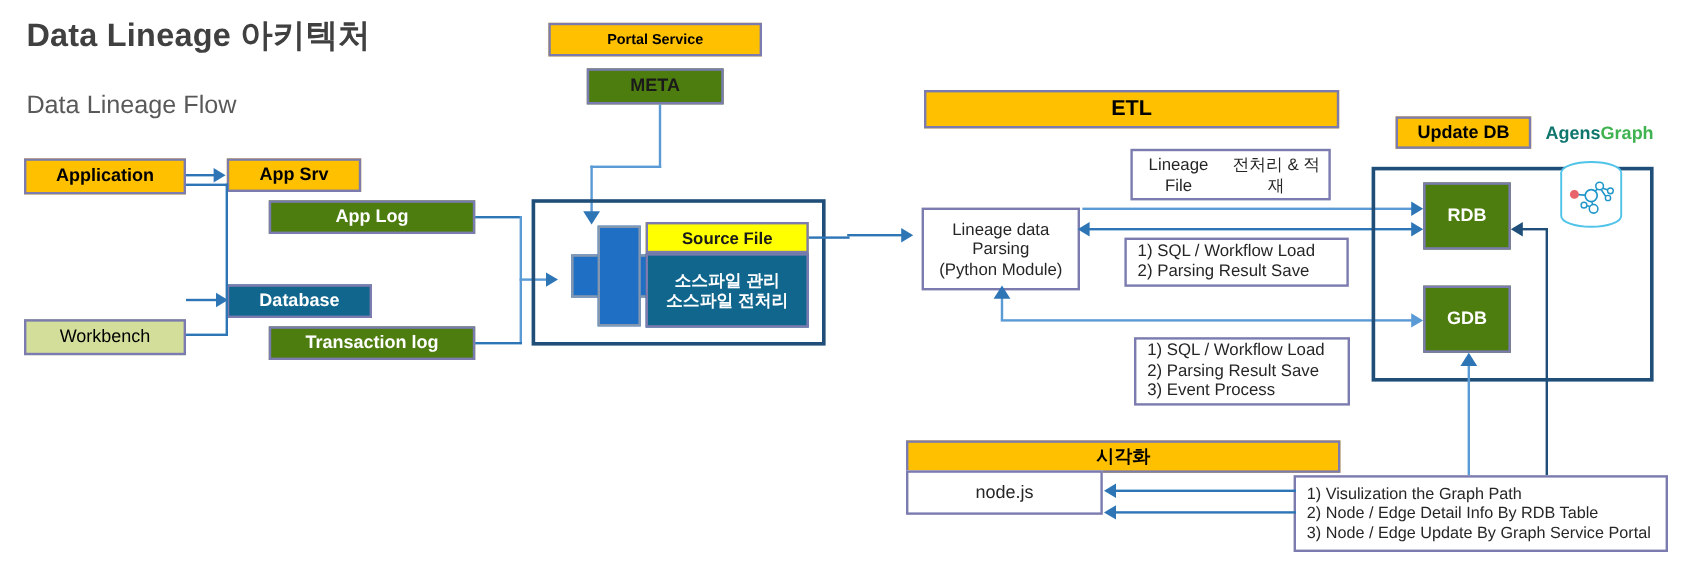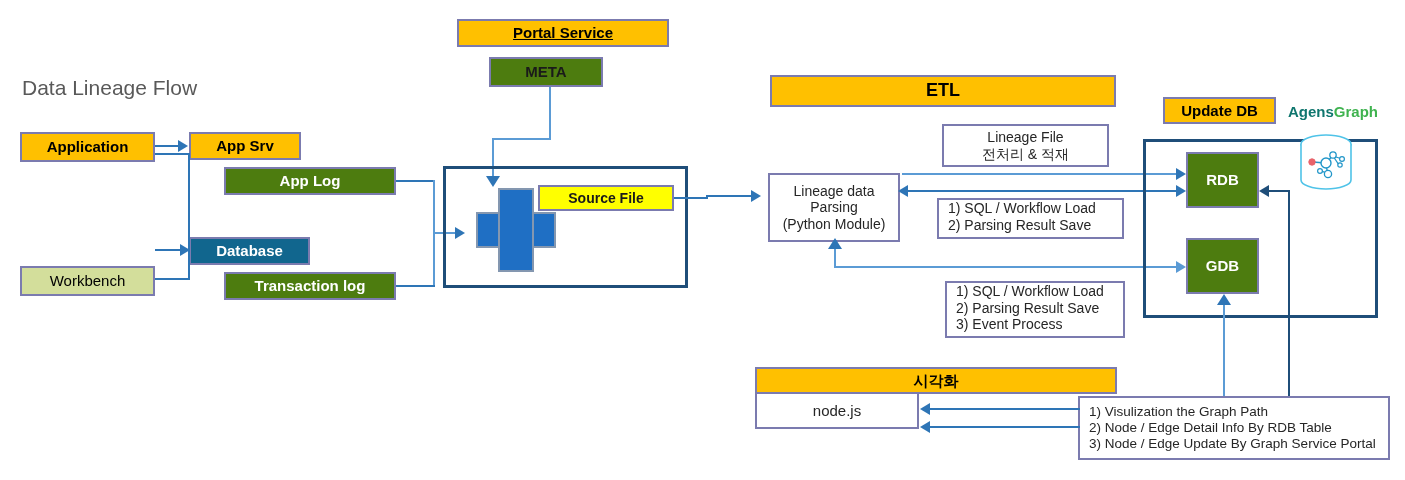--- a/index.html
+++ b/index.html
@@ -39,20 +39,21 @@
   
   .logo-text{position:absolute;font-size:15px;font-weight:bold;white-space:nowrap;}
   .logo-a{color:#0f766e;}
   .logo-g{color:#3FB34F;}
 </style>
 </head>
 <body>
 
 <div id="canvas">
 
+  <div class="abs h1" style="left:22px;top:11px;">Data Lineage 아키텍처</div>
   <div class="abs h2" style="left:22px;top:76px;">Data Lineage Flow</div>
 
   <div class="abs box amber" style="left:20px;top:132px;width:135px;height:30px;font-size:15px;">Application</div>
 
   <div class="abs box amber" style="left:189px;top:132px;width:112px;height:28px;font-size:15px;">App Srv</div>
 
   <div class="abs box olive" style="left:20px;top:266px;width:135px;height:30px;font-size:15px;">Workbench</div>
 
   <div class="abs box grey" style="left:224px;top:167px;width:172px;height:28px;font-size:15px;">App Log</div>
 
@@ -68,54 +69,58 @@
   <div class="ln" style="left:155px;top:278px;width:35px;height:2px;"></div>
   <div class="ln" style="left:155px;top:249px;width:33px;height:2px;"></div>
   <div class="arrow ar-r" style="left:180px;top:244px;"></div>
 
   <div class="ln" style="left:396px;top:180px;width:39px;height:2px;"></div>
   <div class="ln-lt" style="left:433px;top:180px;width:2px;height:106px;"></div>
   <div class="ln" style="left:396px;top:285px;width:39px;height:2px;"></div>
   <div class="ln-lt" style="left:433px;top:232px;width:30px;height:2px;"></div>
   <div class="arrow ar-r" style="left:455px;top:227px;"></div>
 
-  <div class="abs box amber" style="left:457px;top:19px;width:212px;height:28px;font-size:15px;text-decoration:underline;">Portal Service</div>
+  <div class="abs box amber" style="left:457px;top:19px;width:178px;height:28px;font-size:12px;">Portal Service</div>
 
   <div class="abs box grey" style="left:489px;top:57px;width:114px;height:30px;font-size:15px;color:#1a1a1a;">META</div>
 
   <div class="ln-lt" style="left:549px;top:87px;width:2px;height:53px;"></div>
   <div class="ln-lt" style="left:492px;top:138px;width:59px;height:2px;"></div>
   <div class="ln-lt" style="left:492px;top:138px;width:2px;height:42px;"></div>
   <div class="arrow ar-d" style="left:486px;top:176px;"></div>
 
   <div class="abs container" style="left:443px;top:166px;width:245px;height:122px;"></div>
 
   <div class="plus-wrap" style="left:476px;top:188px;width:76px;height:80px;">
     <div class="plus-h" style="left:0px;top:24px;width:76px;height:32px;"></div>
     <div class="plus-v" style="left:22px;top:0px;width:32px;height:80px;"></div>
     <div style="position:absolute;left:24px;top:26px;width:28px;height:28px;background:#1F6FC4;"></div>
   </div>
 
   <div class="abs box yellow" style="left:538px;top:185px;width:136px;height:26px;font-size:14px;">Source File</div>
+  <div class="abs box teal" style="left:538px;top:211px;width:136px;height:62px;font-size:14px;flex-direction:column;">
+    <span>소스파일 관리</span>
+    <span>소스파일 전처리</span>
+  </div>
 
   <div class="ln" style="left:674px;top:197px;width:34px;height:2px;"></div>
   <div class="ln" style="left:706px;top:197px;width:2px;height:0px;"></div>
   <div class="ln" style="left:706px;top:195px;width:2px;height:0px;"></div>
   <div class="ln" style="left:706px;top:195px;width:49px;height:2px;"></div>
   <div class="arrow ar-r" style="left:751px;top:190px;"></div>
 
   <div class="abs box amber" style="left:770px;top:75px;width:346px;height:32px;font-size:18px;">ETL</div>
 
   <div class="abs box white" style="left:768px;top:173px;width:132px;height:69px;font-size:14px;flex-direction:column;">
     <span>Lineage data</span>
     <span>Parsing</span>
     <span>(Python Module)</span>
   </div>
 
-  <div class="abs box white" style="left:942px;top:124px;width:167px;height:43px;font-size:14px;flex-direction:column;">
+  <div class="abs box white" style="left:942px;top:124px;width:167px;height:43px;font-size:14px;flex-direction:row;">
     <span>Lineage File</span>
     <span>전처리 &amp; 적재</span>
   </div>
 
   <div class="abs box note" style="left:937px;top:198px;width:187px;height:41px;font-size:14px;flex-direction:column;align-items:flex-start;">
     <span>1) SQL / Workflow Load</span>
     <span>2) Parsing Result Save</span>
   </div>
 
   <div class="abs box note" style="left:945px;top:281px;width:180px;height:57px;font-size:14px;flex-direction:column;align-items:flex-start;">

